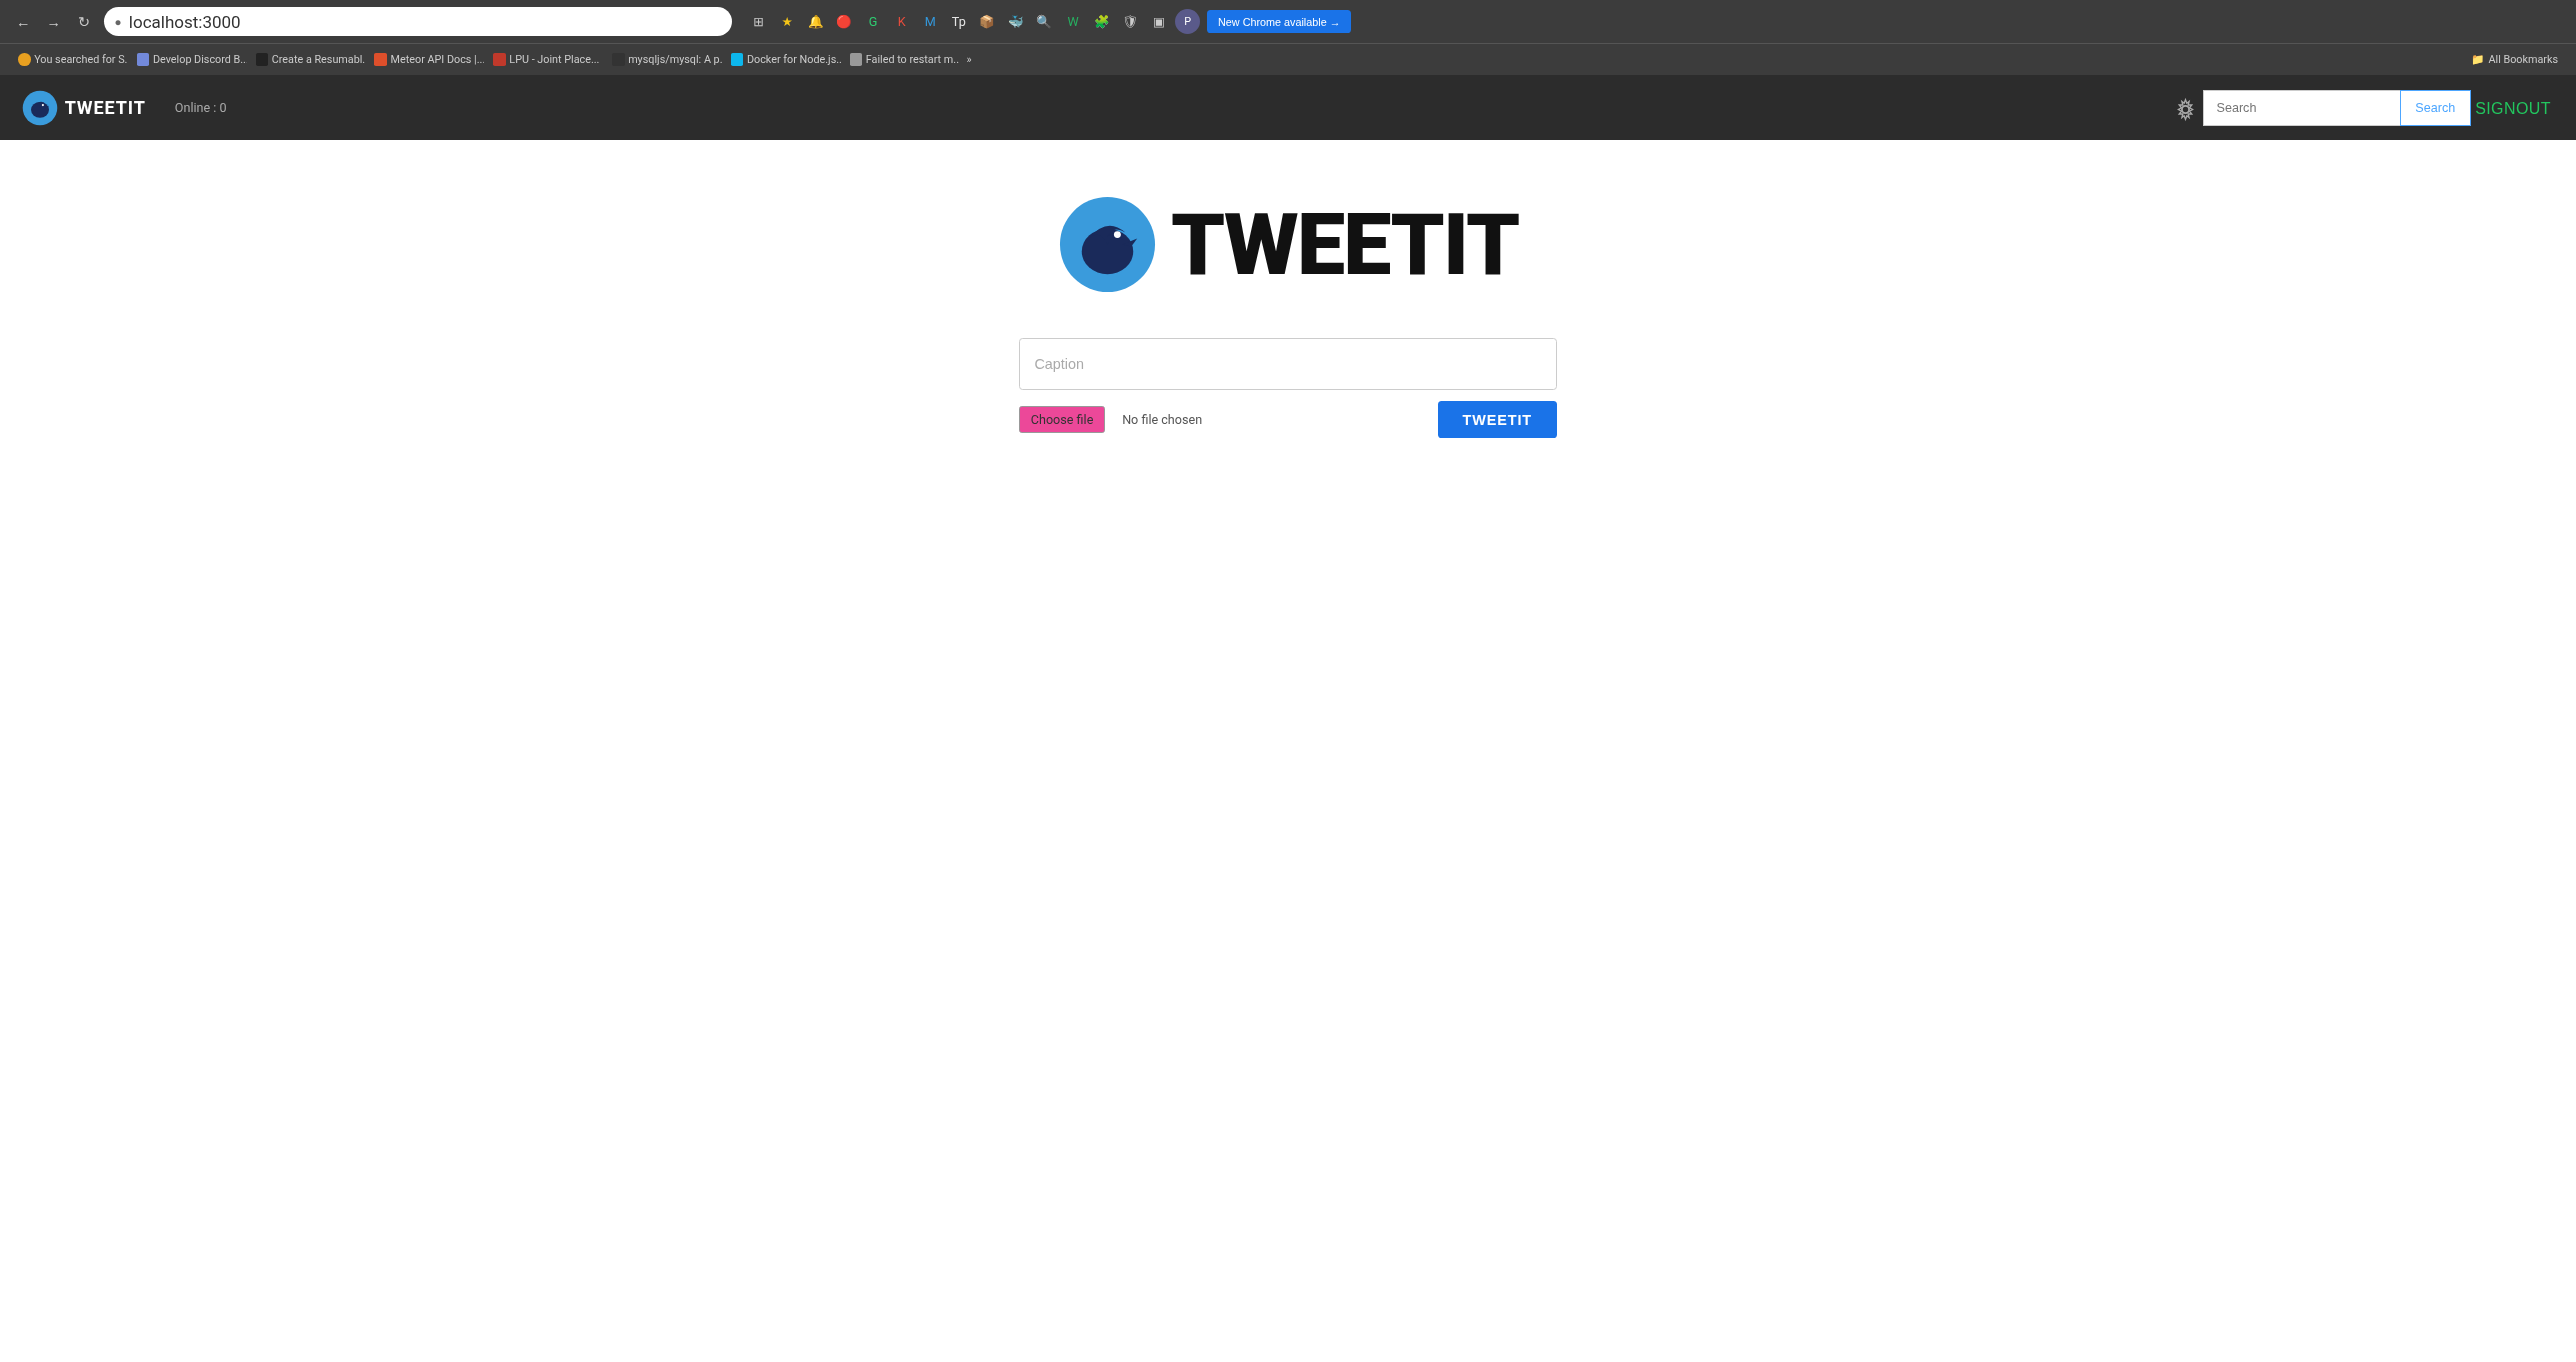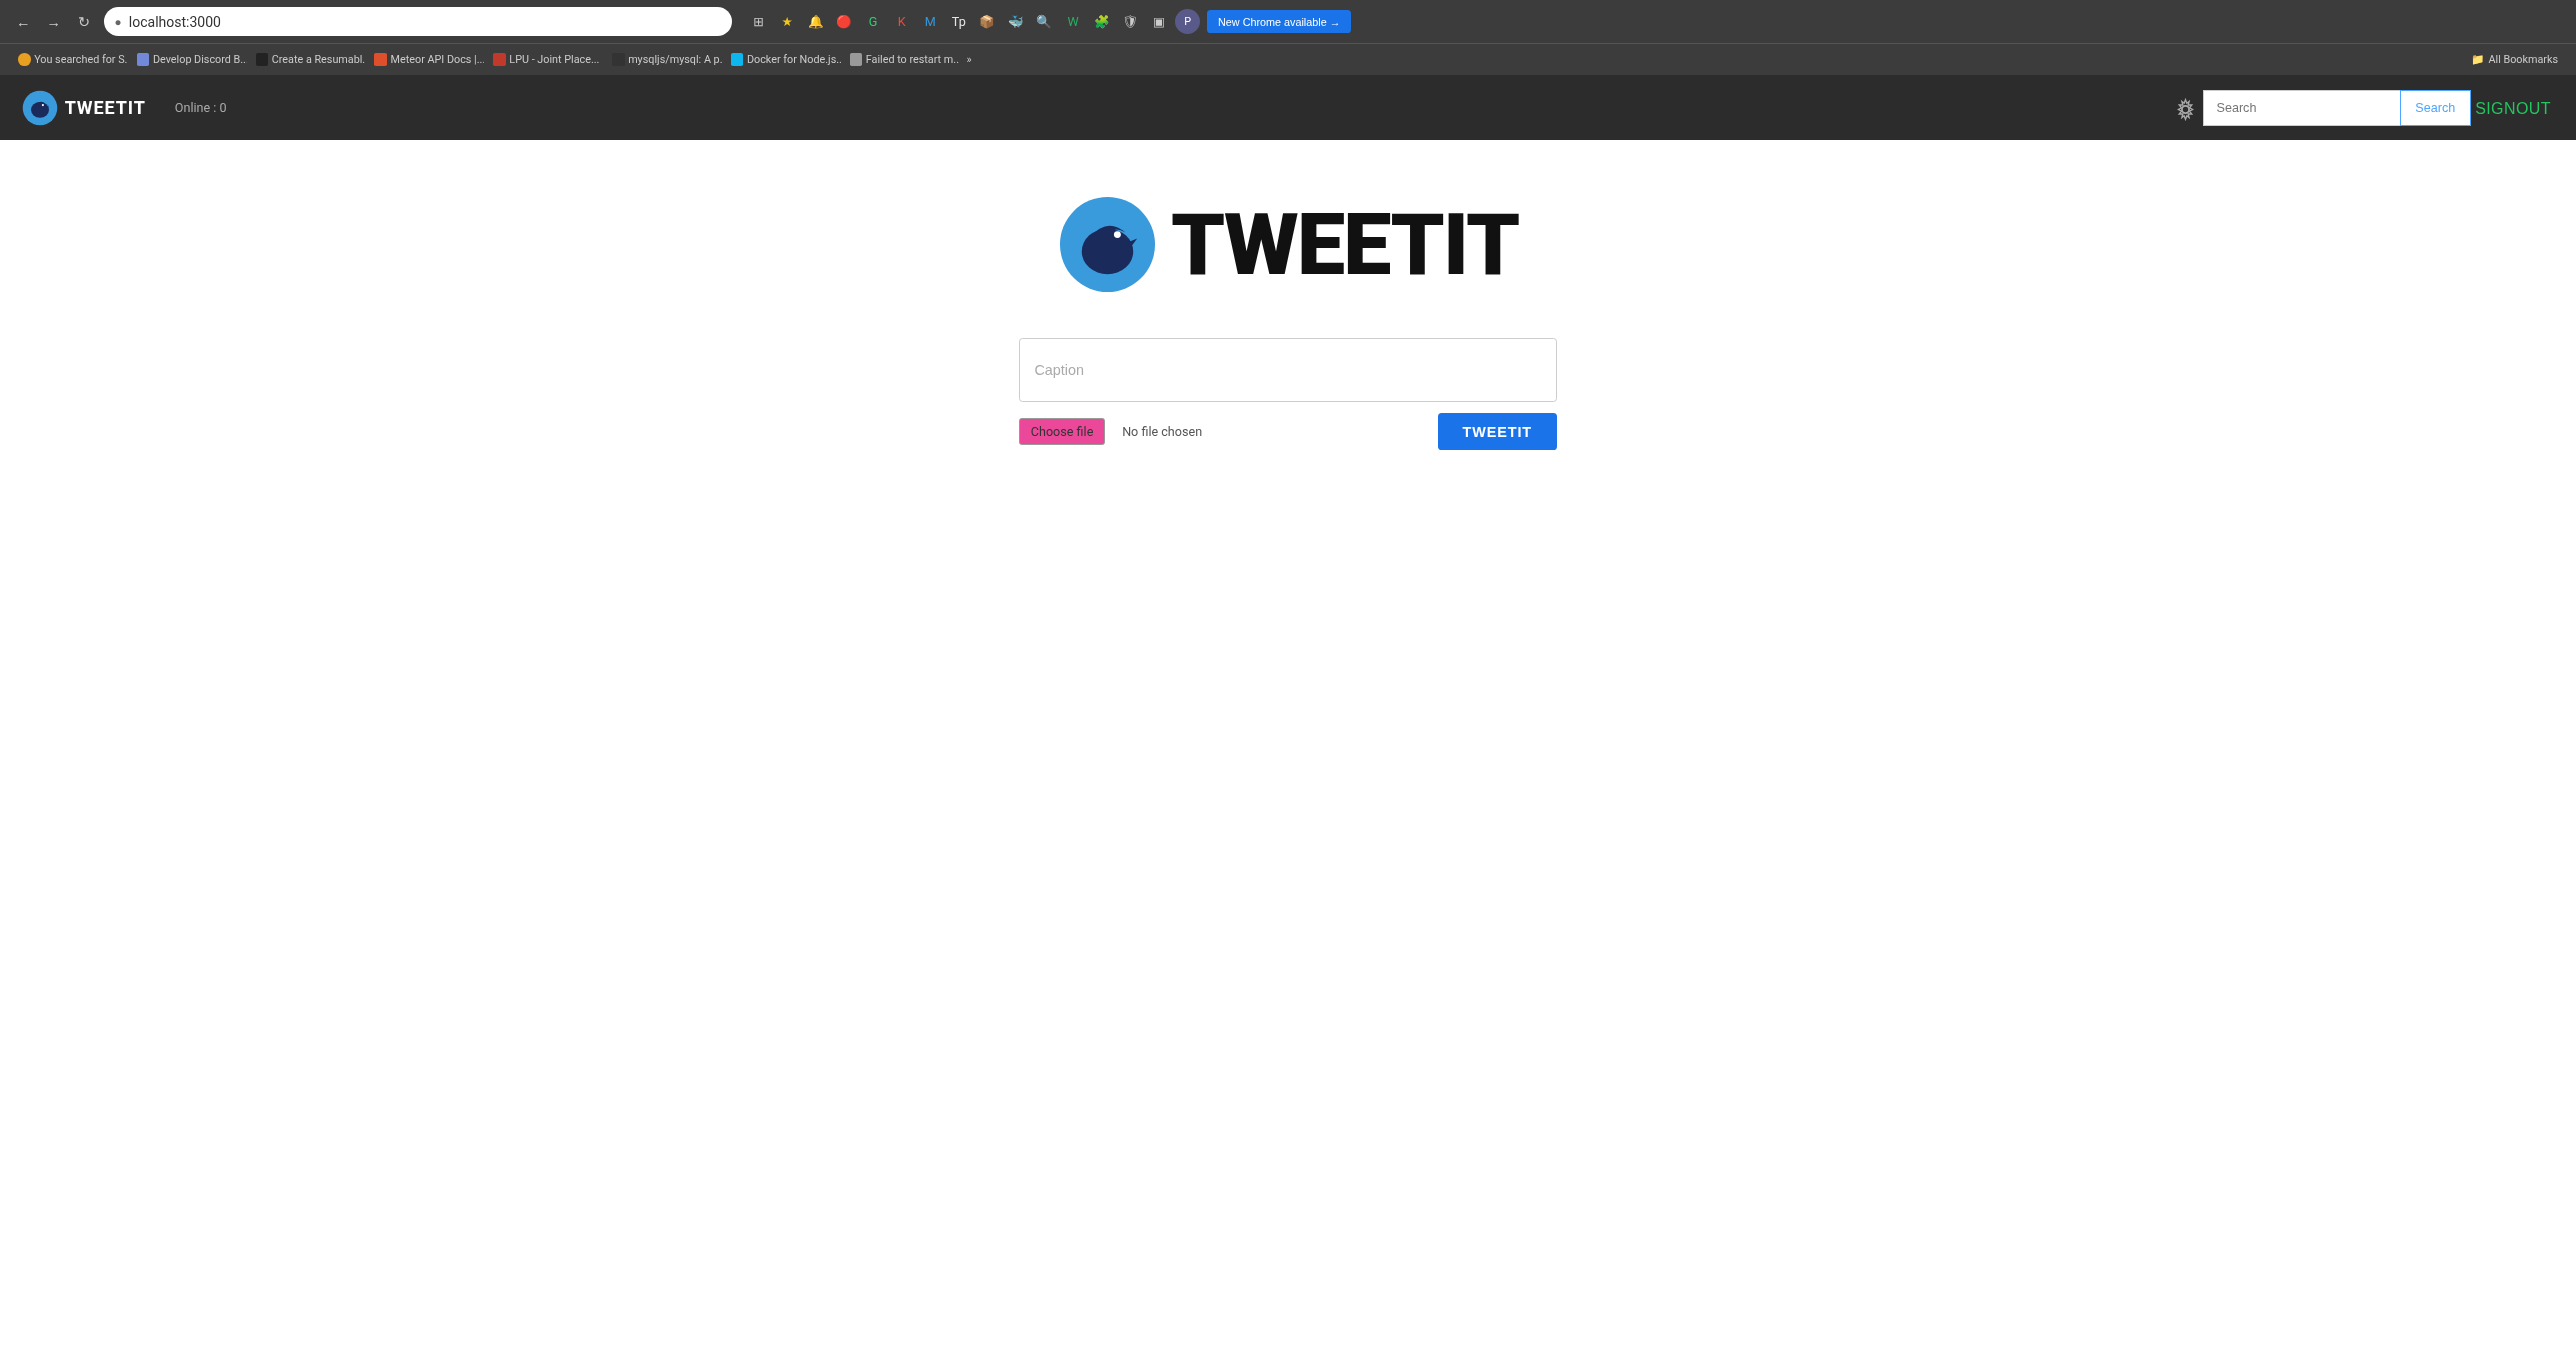--- a/index.html
+++ b/index.html
@@ -55,21 +55,21 @@
       border-radius: 18px;
       height: 29px;
       display: flex;
       align-items: center;
       padding: 0 10.8px;
       gap: 7.2px;
       max-width: 628px;
     }
 
     .address-bar-url {
-      font-size: 14px;
+      font-size: 17px;
       color: #333;
       flex: 1;
     }
 
     .toolbar-icons {
       display: flex;
       align-items: center;
       gap: 3.6px;
       margin-left: 7.2px;
     }
@@ -317,21 +317,21 @@
       outline: none;
       color: #333;
     }
 
     .tweet-input::placeholder {
       color: #aaa;
     }
 
     .caption-input {
       width: 100%;
-      height: 64px;
+      height: 52px;
       border: 0.9px solid #ccc;
       border-radius: 3.6px;
       padding: 0 14.4px;
       font-size: 14.4px;
       outline: none;
       color: #333;
     }
 
     .caption-input::placeholder {
       color: #aaa;

